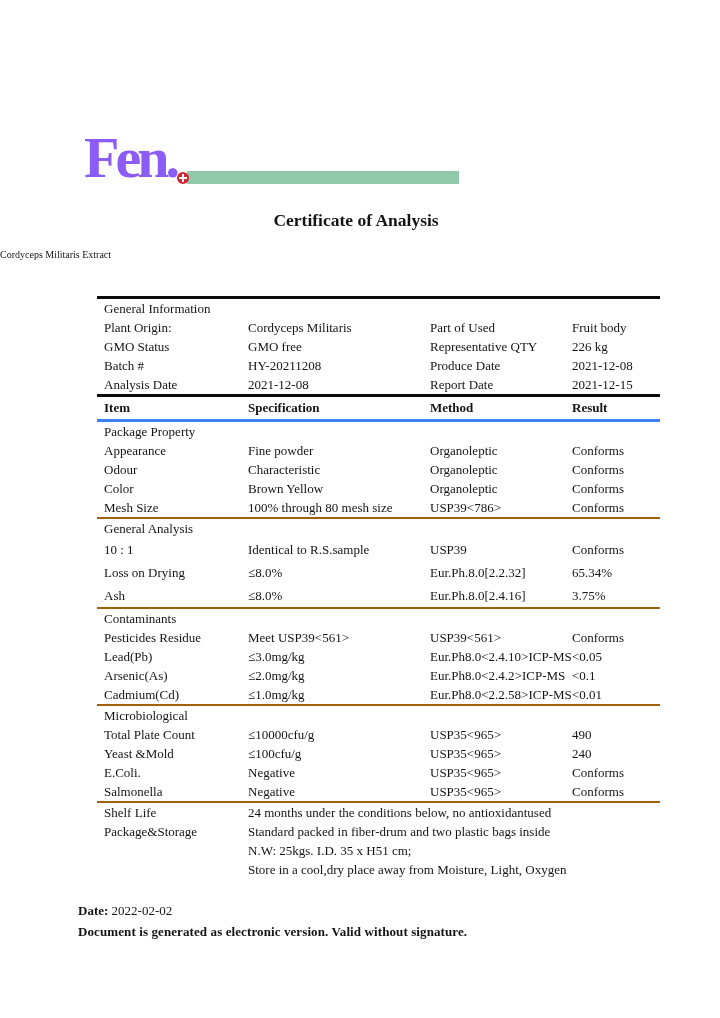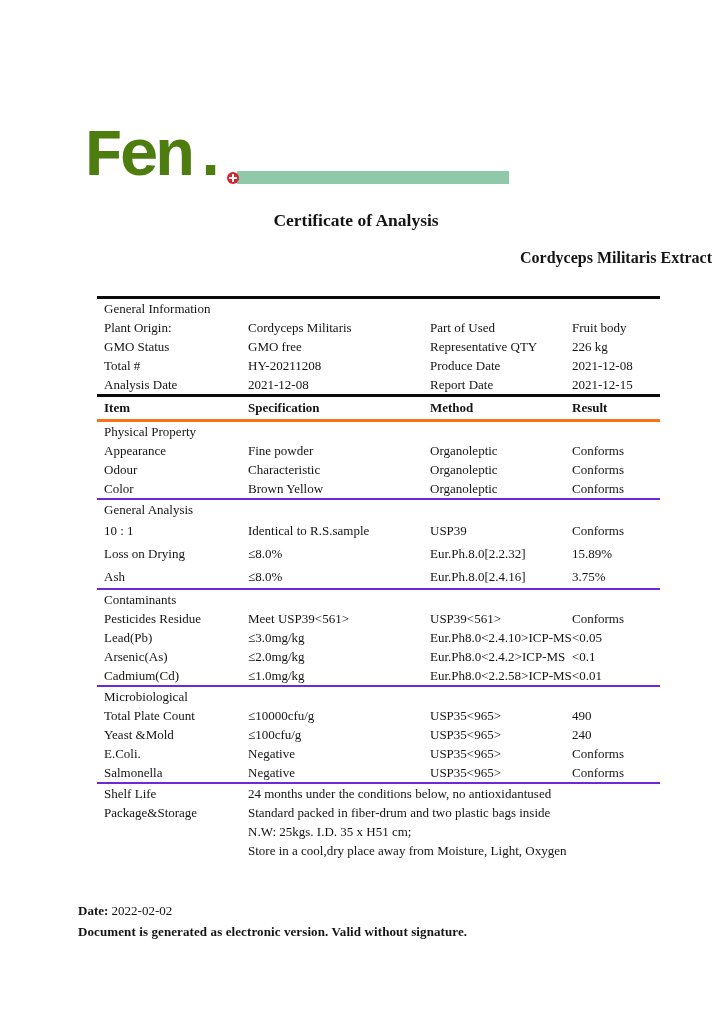--- a/index.html
+++ b/index.html
@@ -3,46 +3,46 @@
 <meta charset="utf-8">
 <style>
   html,body{margin:0;padding:0;background:#ffffff;}
   .page{
     position:relative;width:720px;height:1018px;background:#ffffff;
     font-family:"Liberation Serif", serif;color:#141414;overflow:hidden;
   }
   
   .logo-row{position:absolute;left:84px;top:131px;display:flex;align-items:flex-end;}
   .logo-text{
-    font-family:Liberation Mono, monospace;font-weight:bold;
-    font-size:66px;line-height:54px;letter-spacing:-4px;color:#4d7c0f;
+    font-family:Liberation Serif, serif;font-weight:bold;
+    font-size:58px;line-height:54px;letter-spacing:-4px;color:#8b5cf6;
   }
   .logo-dot{
     position:relative;width:12px;height:12px;border-radius:50%;
     margin-left:1px;margin-bottom:1px;z-index:2;flex:none;
   }
   .logo-dot::before{content:"";position:absolute;left:5px;top:2px;width:2px;height:8px;background:#fff;}
   .logo-dot::after{content:"";position:absolute;left:2px;top:5px;width:8px;height:2px;background:#fff;}
   .logo-bar{width:272px;height:13px;margin-left:-2px;margin-bottom:1px;flex:none;}
   
   .title{position:absolute;top:210px;left:0;width:712px;text-align:center;font-weight:bold;font-size:17.5px;}
-  .subtitle{position:absolute;top:249px;left:0;width:712px;text-align:right;font-weight:bold;font-size:16px;}
+  .subtitle{position:absolute;top:249px;left:0;width:712px;text-align:left;font-weight:normal;font-size:10px;}
   
   table.coa{
     position:absolute;left:97px;top:296px;width:563px;
     border-collapse:collapse;table-layout:fixed;font-size:13px;
     border-top:3px solid #0a0a0a;
   }
   table.coa td{padding:0;margin:0;text-align:left;vertical-align:middle;
     white-space:nowrap;overflow:visible;height:19px;line-height:19px;font-weight:normal;}
   table.coa td:first-child{padding-left:7px;}
   .b{font-weight:bold;}
   tr.col-head td{font-weight:bold;height:22px;line-height:22px;
-    border-top:3px solid #0a0a0a;border-bottom:3px solid #f97316;}
-  tr.rule td{border-top:2px solid #6d28d9;margin-top:28px;}
+    border-top:3px solid #0a0a0a;border-bottom:3px solid #3b82f6;}
+  tr.rule td{border-top:2px solid #a16207;margin-top:28px;}
   tr.sec-1{height:23px;}
   tr.sec-1 td{height:23px;line-height:23px;}
   td.ind1{padding-left:26px;}  
   td.ind2{padding-left:37px;}  
   td.val{padding-left:3px;}
   
   .footer{position:absolute;left:78px;top:903px;font-size:13px;}
   .footer .note{font-weight:bold;margin-top:5px;letter-spacing:0.1px;}
 </style>
 </head>
@@ -77,21 +77,21 @@
         <td>Part of Used</td>
         <td>Fruit body</td>
       </tr>
       <tr>
         <td>GMO Status</td>
         <td>GMO free</td>
         <td>Representative QTY</td>
         <td>226 kg</td>
       </tr>
       <tr>
-        <td>Total #</td>
+        <td>Batch #</td>
         <td>HY-20211208</td>
         <td>Produce Date</td>
         <td>2021-12-08</td>
       </tr>
       <tr>
         <td>Analysis Date</td>
         <td>2021-12-08</td>
         <td>Report Date</td>
         <td>2021-12-15</td>
       </tr>
@@ -101,54 +101,60 @@
       <tr class="col-head">
         <td>Item</td>
         <td>Specification</td>
         <td>Method</td>
         <td>Result</td>
       </tr>
     </tbody>
 
     <tbody id="sections-body">
         <tr>
-          <td colspan="4" class="b">Physical Property</td>
+          <td colspan="4" class="b">Package Property</td>
         </tr>
         <tr class="sec-0">
           <td>Appearance</td>
           <td>Fine powder</td>
           <td>Organoleptic</td>
           <td>Conforms</td>
         </tr>
         <tr class="sec-0">
           <td>Odour</td>
           <td>Characteristic</td>
           <td>Organoleptic</td>
           <td>Conforms</td>
         </tr>
         <tr class="sec-0">
           <td>Color</td>
           <td>Brown Yellow</td>
           <td>Organoleptic</td>
+          <td>Conforms</td>
+        </tr>
+        <tr class="sec-0">
+          <td>Mesh Size</td>
+          <td>100% through 80 mesh size</td>
+          <td>USP39&lt;786&gt;</td>
           <td>Conforms</td>
         </tr>
         <tr class="rule">
           <td colspan="4" class="b">General Analysis</td>
         </tr>
         <tr class="sec-1">
           <td>10 : 1</td>
           <td>Identical to R.S.sample</td>
           <td>USP39</td>
           <td>Conforms</td>
         </tr>
         <tr class="sec-1">
           <td>Loss on Drying</td>
           <td>≤8.0%</td>
           <td>Eur.Ph.8.0[2.2.32]</td>
-          <td>15.89%</td>
+          <td>65.34%</td>
         </tr>
         <tr class="sec-1">
           <td>Ash</td>
           <td>≤8.0%</td>
           <td>Eur.Ph.8.0[2.4.16]</td>
           <td>3.75%</td>
         </tr>
         <tr class="rule">
           <td colspan="4" class="b">Contaminants</td>
         </tr>

